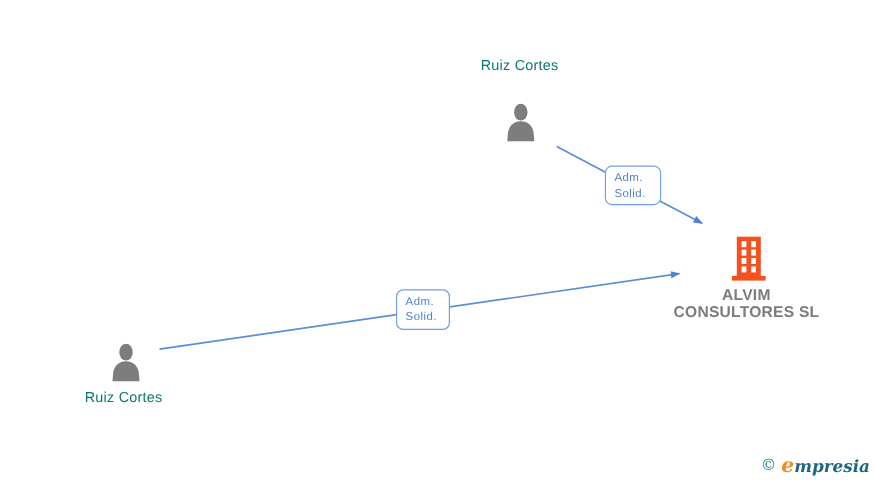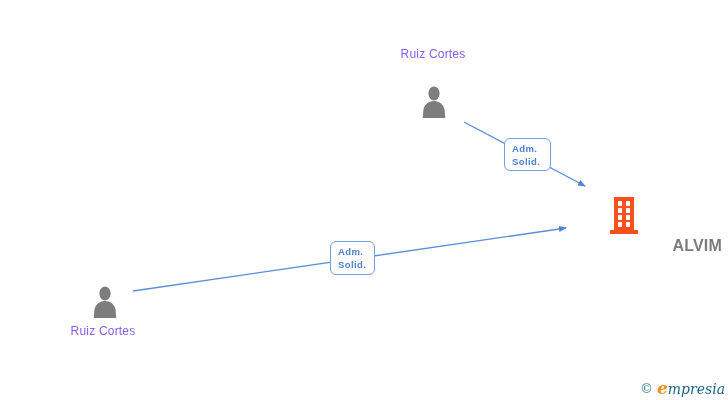--- a/index.html
+++ b/index.html
@@ -17,45 +17,45 @@
     width: 728px; height: 400px;
     z-index: 1;
   }
   .person-label {
     position: absolute;
     width: 160px;
     z-index: 2;
     text-align: center;
     font-size: 12px;
     line-height: 15px;
-    color: #8b5cf6;
+    color: #0f766e;
     letter-spacing: 0.2px;
   }
   .company-label {
     position: absolute;
     width: 200px;
     z-index: 2;
-    text-align: right;
-    font-size: 16px;
+    text-align: center;
+    font-size: 13px;
     font-weight: 700;
     line-height: 14px;
     color: #7c7c7c;
     letter-spacing: 0.2px;
   }
   .icon-box { position: absolute; z-index: 2; cursor: pointer; }
   .edge-label {
     position: absolute;
     z-index: 3;
     background: #ffffff;
     border: 1.5px solid #71a0e3;
     border-radius: 6px;
     box-sizing: border-box;
     padding: 3px 0 0 7px;
     font-size: 9.5px;
-    font-weight: 700;
+    font-weight: 400;
     line-height: 13px;
     letter-spacing: 0.4px;
     color: #4d7fd2;
     cursor: pointer;
   }
   .watermark {
     position: absolute;
     right: 3px;
     bottom: 2px;
     z-index: 2;
@@ -73,21 +73,21 @@
   .watermark .brand-e {
     color: #ef8f1f;
     font-size: 17px;
     font-style: italic;
     font-weight: 700;
   }
   .watermark .brand-rest {
     color: #1f6680;
     font-size: 14px;
     font-style: italic;
-    font-weight: 400;
+    font-weight: 700;
   }
 </style>
 </head>
 <body>
 
 <div class="stage">
 
   <svg class="edges-layer" width="728" height="400" viewBox="0 0 728 400">
     <defs>
       <marker id="arrow" markerWidth="9" markerHeight="7" refX="7" refY="3" orient="auto" markerUnits="userSpaceOnUse">
@@ -127,20 +127,21 @@
       <rect x="10" y="11" width="4" height="5" fill="#ffffff"></rect>
       <rect x="18" y="11" width="4" height="5" fill="#ffffff"></rect>
       <rect x="10" y="18" width="4" height="5" fill="#ffffff"></rect>
       <rect x="18" y="18" width="4" height="5" fill="#ffffff"></rect>
       <rect x="10" y="25" width="4" height="5" fill="#ffffff"></rect>
       <rect x="18" y="25" width="4" height="5" fill="#ffffff"></rect>
     </svg>
   </div>
   <div class="company-label" style="left:522px; top:239px;">
     <div>ALVIM</div>
+    <div>CONSULTORES SL</div>
   </div>
 
   <div class="edge-label" style="left:504px; top:138px; width:47px; height:33px;">
     <div>Adm.</div>
     <div>Solid.</div>
   </div>
   <div class="edge-label" style="left:330px; top:241px; width:45px; height:34px;">
     <div>Adm.</div>
     <div>Solid.</div>
   </div>

